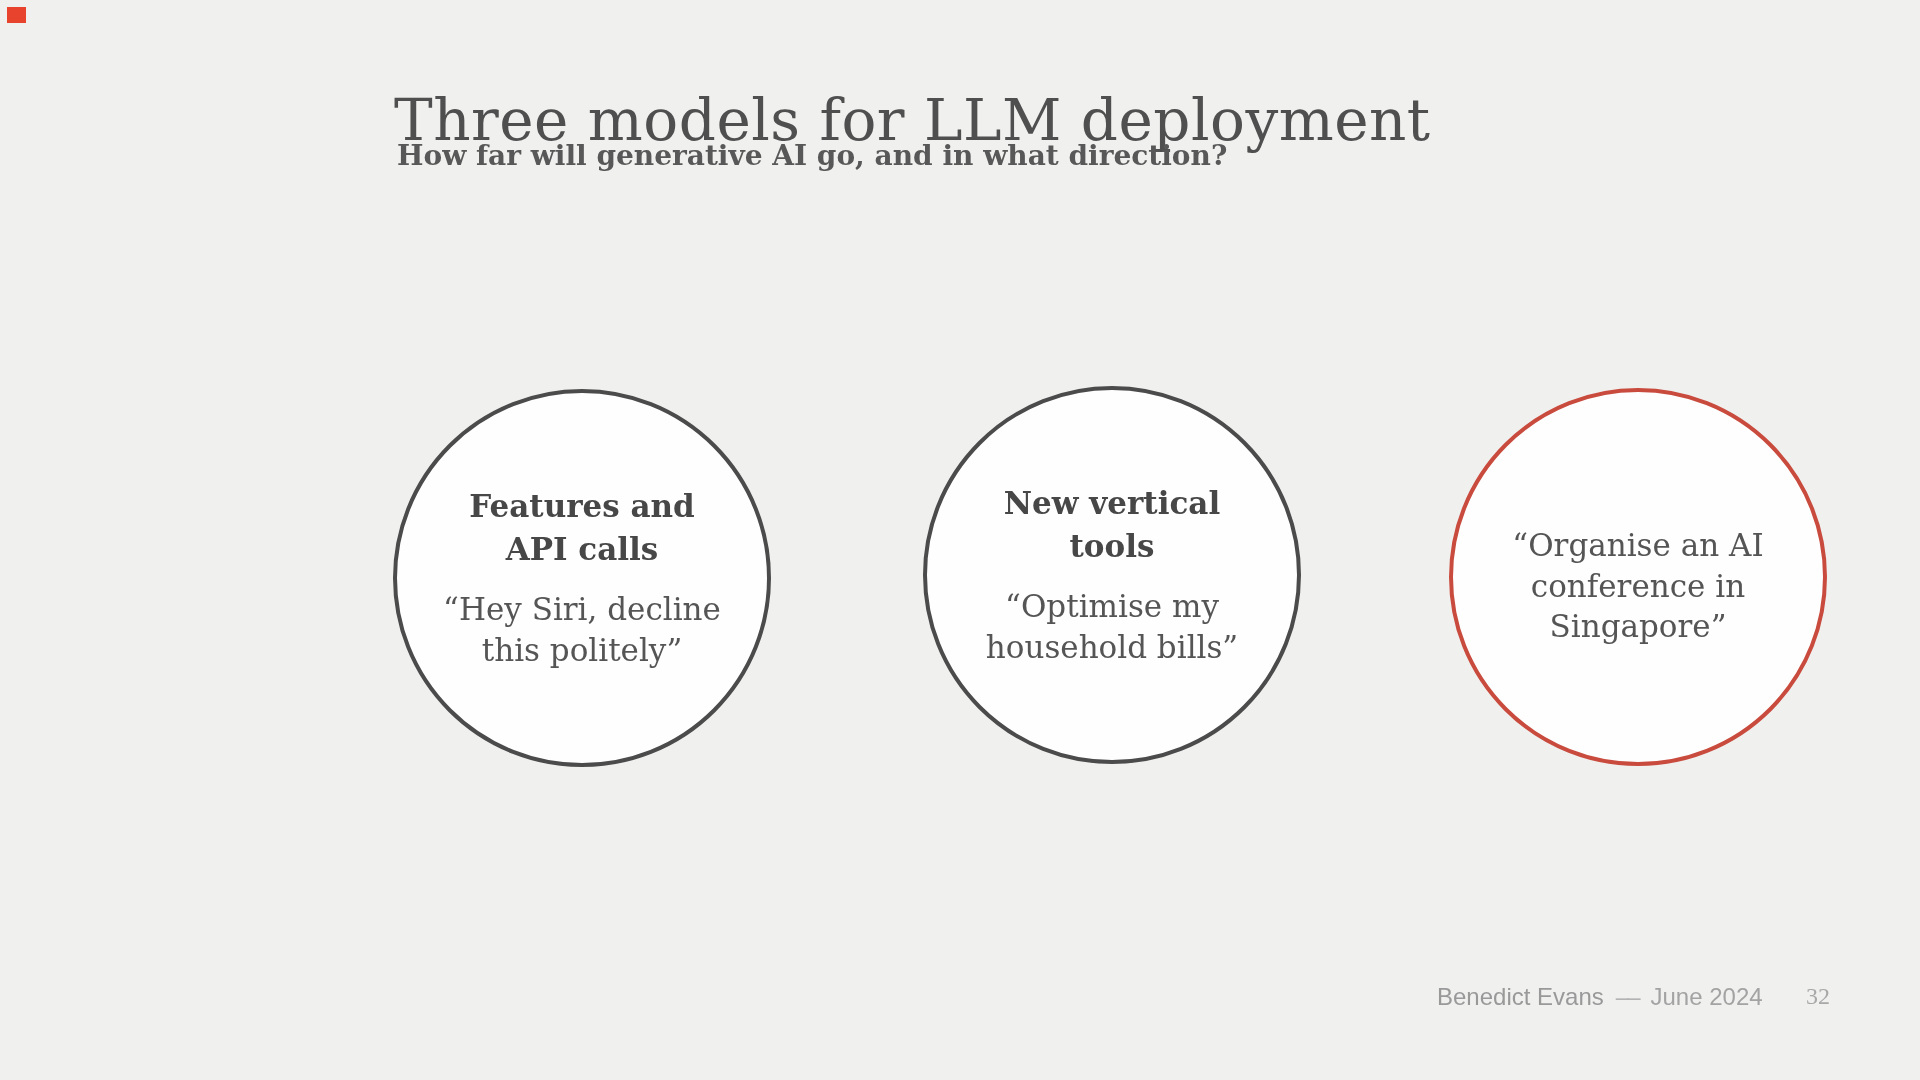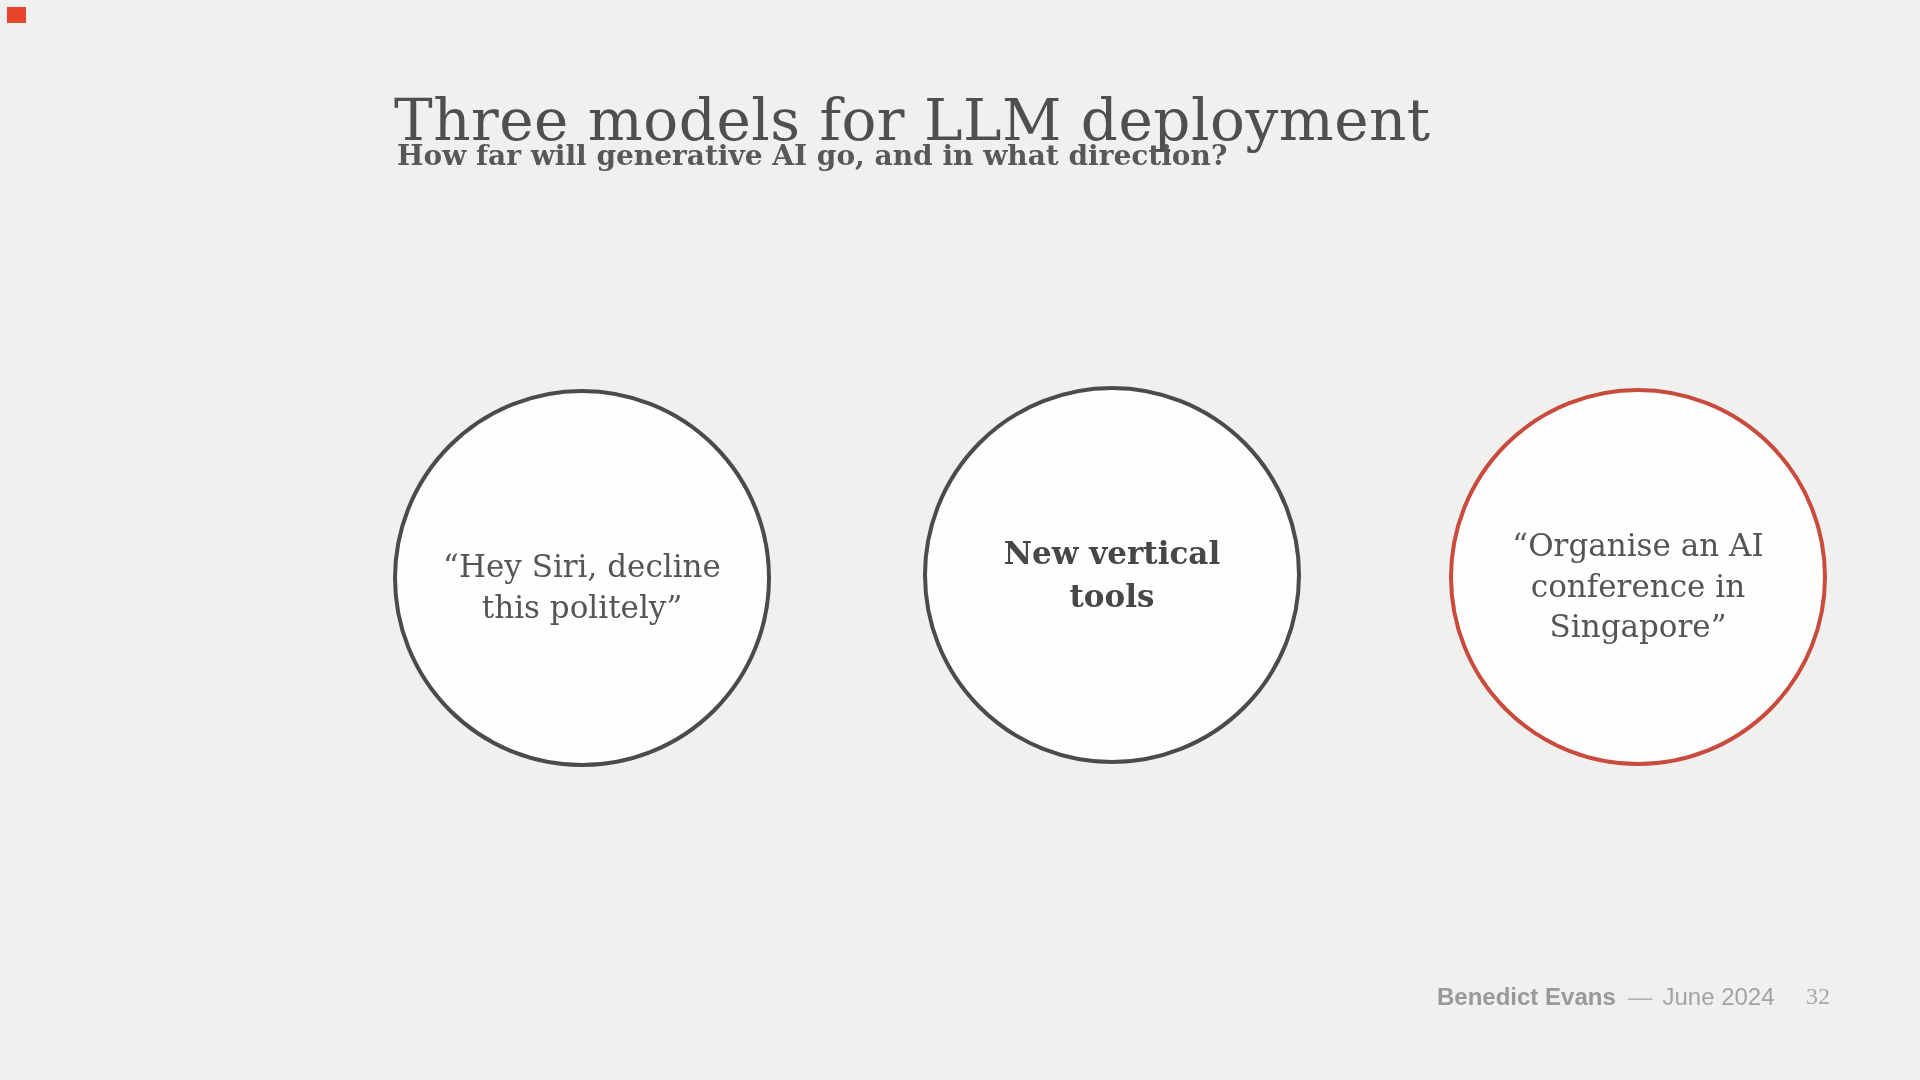--- a/index.html
+++ b/index.html
@@ -85,21 +85,21 @@
     top: 983px;
     display: flex;
     align-items: baseline;
     gap: 12px;
     font-family: "Liberation Sans", "DejaVu Sans", sans-serif;
     font-size: 24px;
     color: #a3a3a3;
     white-space: nowrap;
   }
   .footer .author {
-    font-weight: 700;
+    font-weight: 400;
     color: #999999;
   }
   .footer .separator {
     color: #b3b3b3;
     letter-spacing: -2px;
   }
   .page-number {
     position: absolute;
     left: 1806px;
     top: 983px;
@@ -110,27 +110,31 @@
 </style>
 </head>
 <body>
 
 <div class="brand-mark"></div>
 
 <h1 class="slide-title">Three models for LLM deployment</h1>
 <div class="slide-subtitle">How far will generative AI go, and in what direction?</div>
 
 <div class="circle circle-1">
+  <div class="circle-heading">Features and
+API calls</div>
   <div class="circle-quote">“Hey Siri, decline
 this politely”</div>
 </div>
 
 <div class="circle circle-2">
   <div class="circle-heading">New vertical
 tools</div>
+  <div class="circle-quote">“Optimise my
+household bills”</div>
 </div>
 
 <div class="circle circle-3">
   <div class="circle-quote">“Organise an AI
 conference in
 Singapore”</div>
 </div>
 
 <div class="footer">
   <span class="author">Benedict Evans</span>

